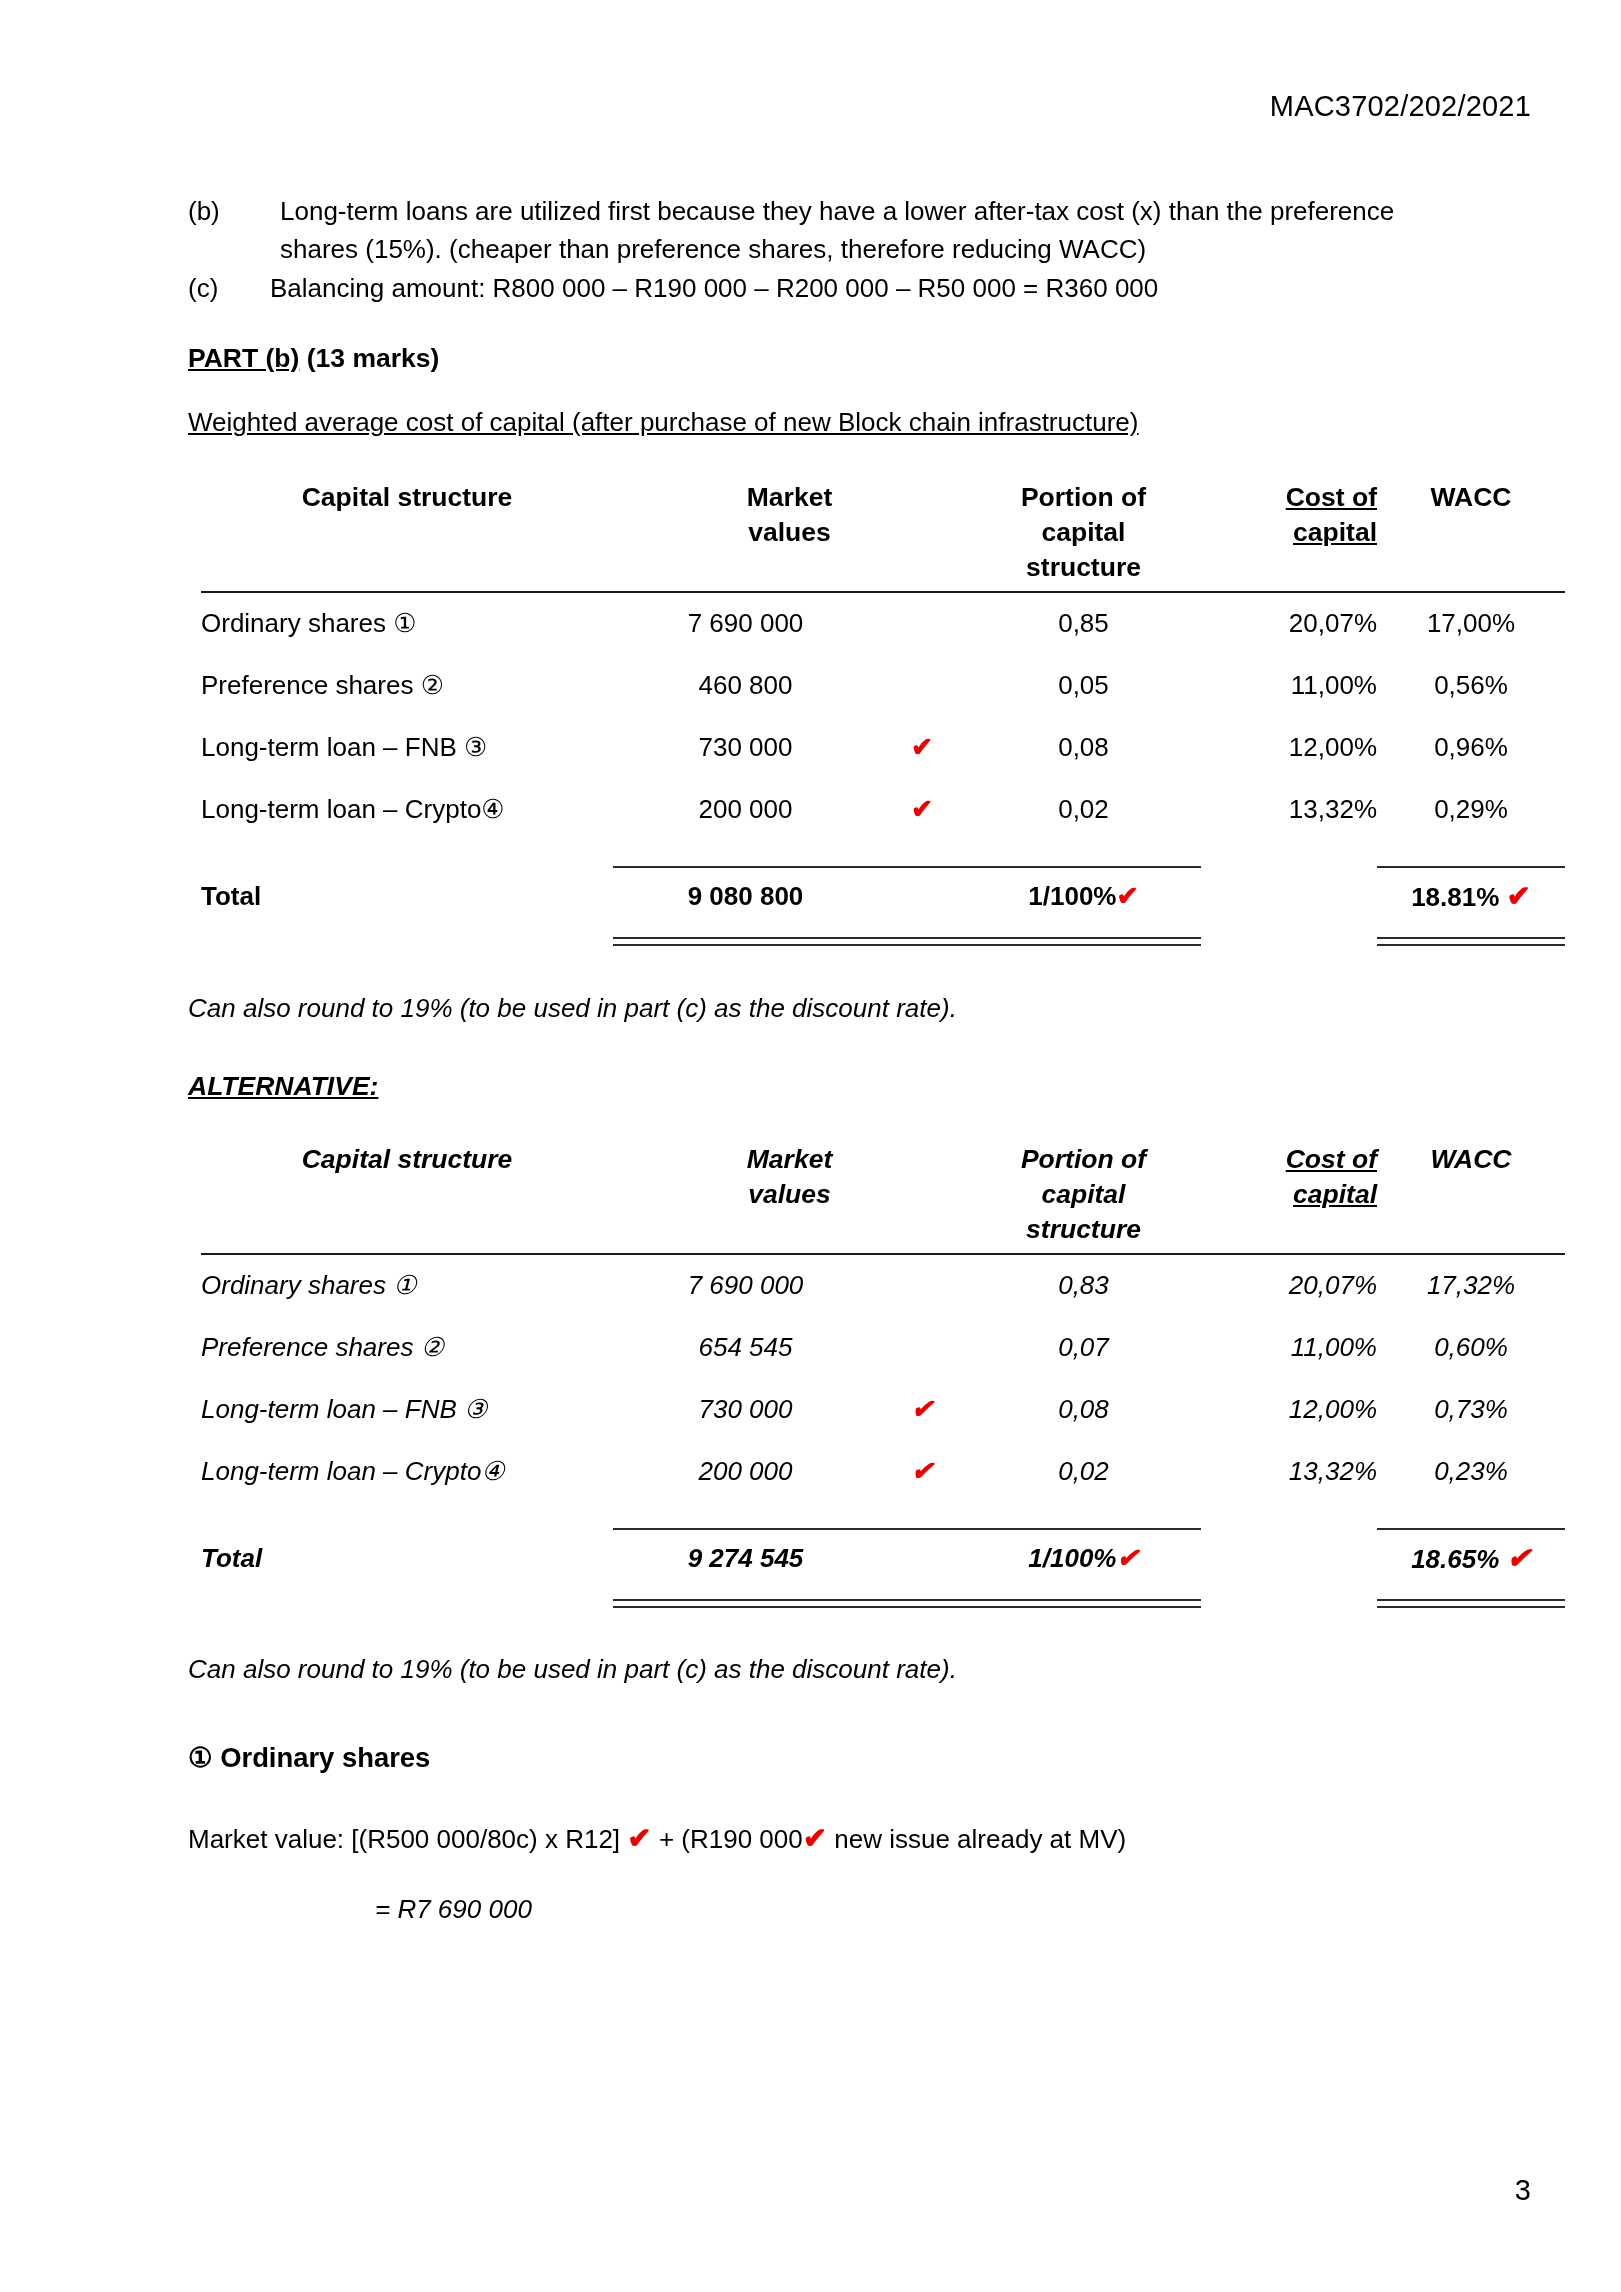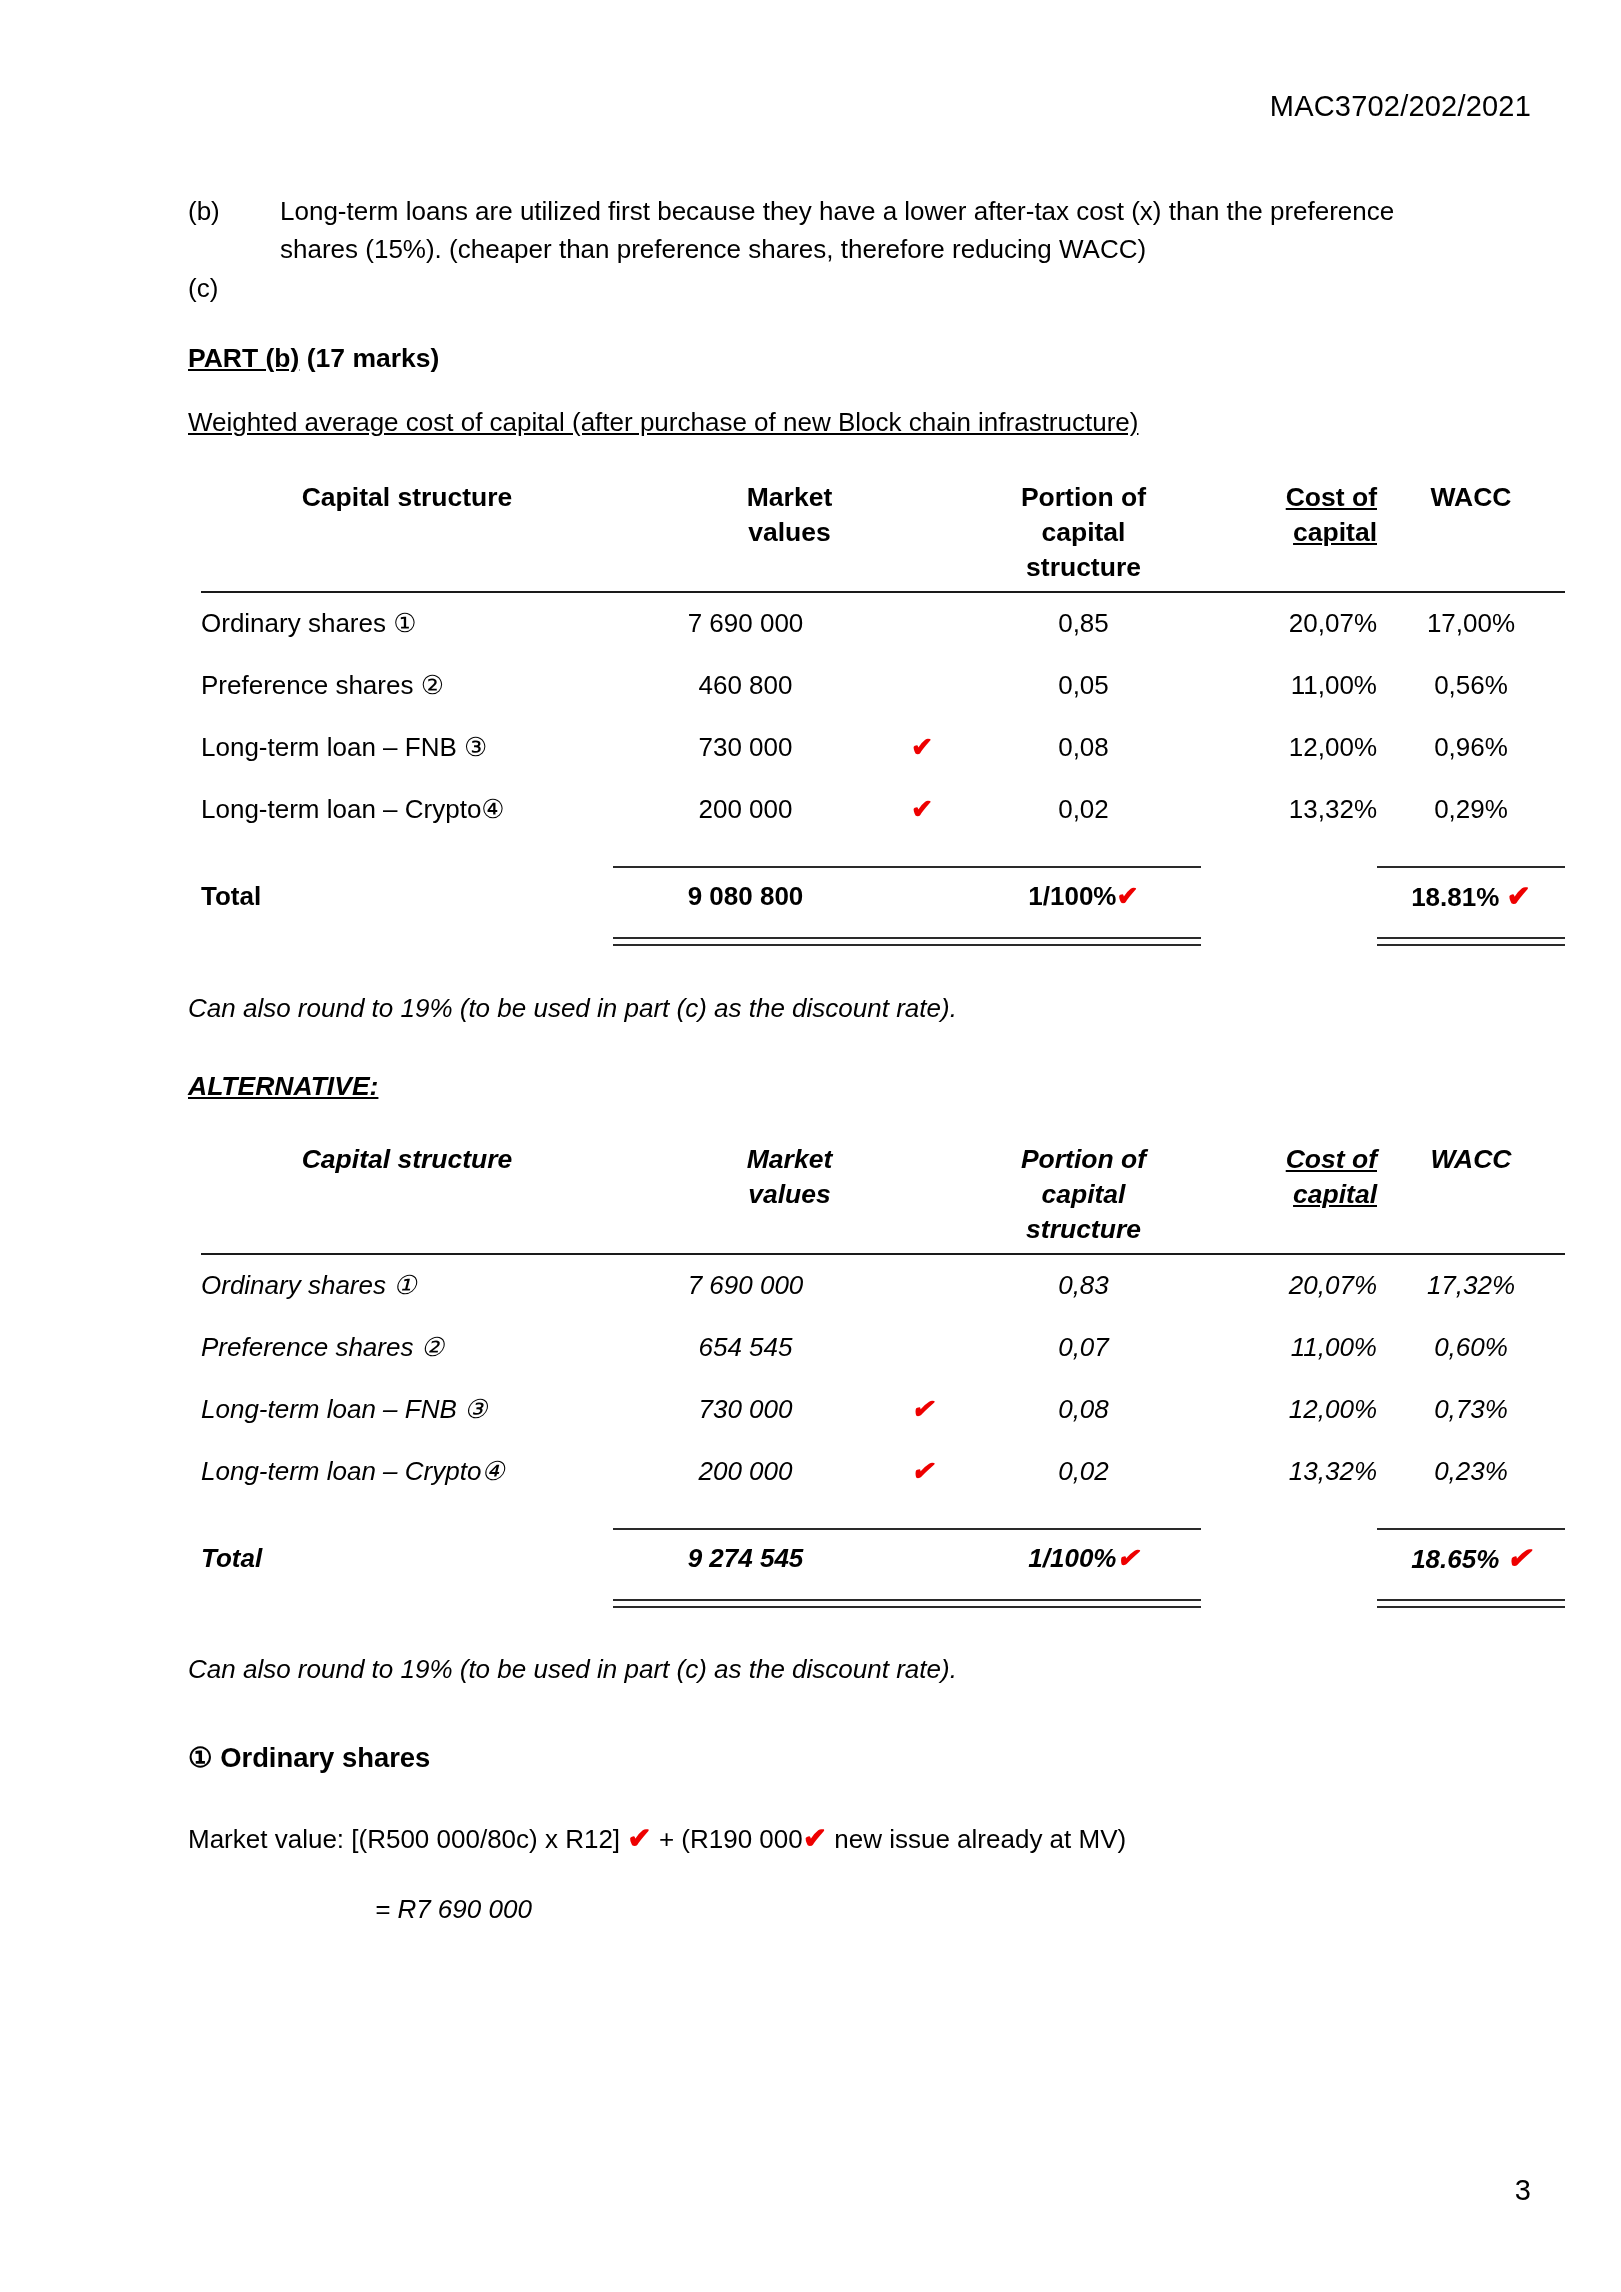--- a/index.html
+++ b/index.html
@@ -168,23 +168,24 @@
 <body>
 
 <div class="page">
 
   <div class="doc-header">MAC3702/202/2021</div>
 
   <div class="para-label" style="left:188px; top:192px;">(b)</div>
   <div class="para-body" style="left:280px; top:192px;">Long-term loans are utilized first because they have a lower after-tax cost (x) than the preference shares (15%). (cheaper than preference shares, therefore reducing WACC)</div>
 
   <div class="para-label" style="left:188px; top:269px;">(c)</div>
+  <div class="para-body" style="left:270px; top:269px;">Balancing amount: R800 000 – R190 000 – R200 000 – R50 000 = R360 000</div>
 
   <div class="heading-bold" style="left:188px; top:343px;">
-    <span class="u">PART (b)</span><span>&nbsp;</span><span>(17 marks)</span>
+    <span class="u">PART (b)</span><span>&nbsp;</span><span>(13 marks)</span>
   </div>
 
   <div class="underlined-line" style="left:188px; top:407px;">Weighted average cost of capital (after purchase of new Block chain infrastructure)</div>
 
   <table class="wacc-table" style="left:201px; top:480px;">
     <colgroup>
       <col class="c-name">
         <col class="c-mv">
         <col class="c-tick">
       <col class="c-port">

